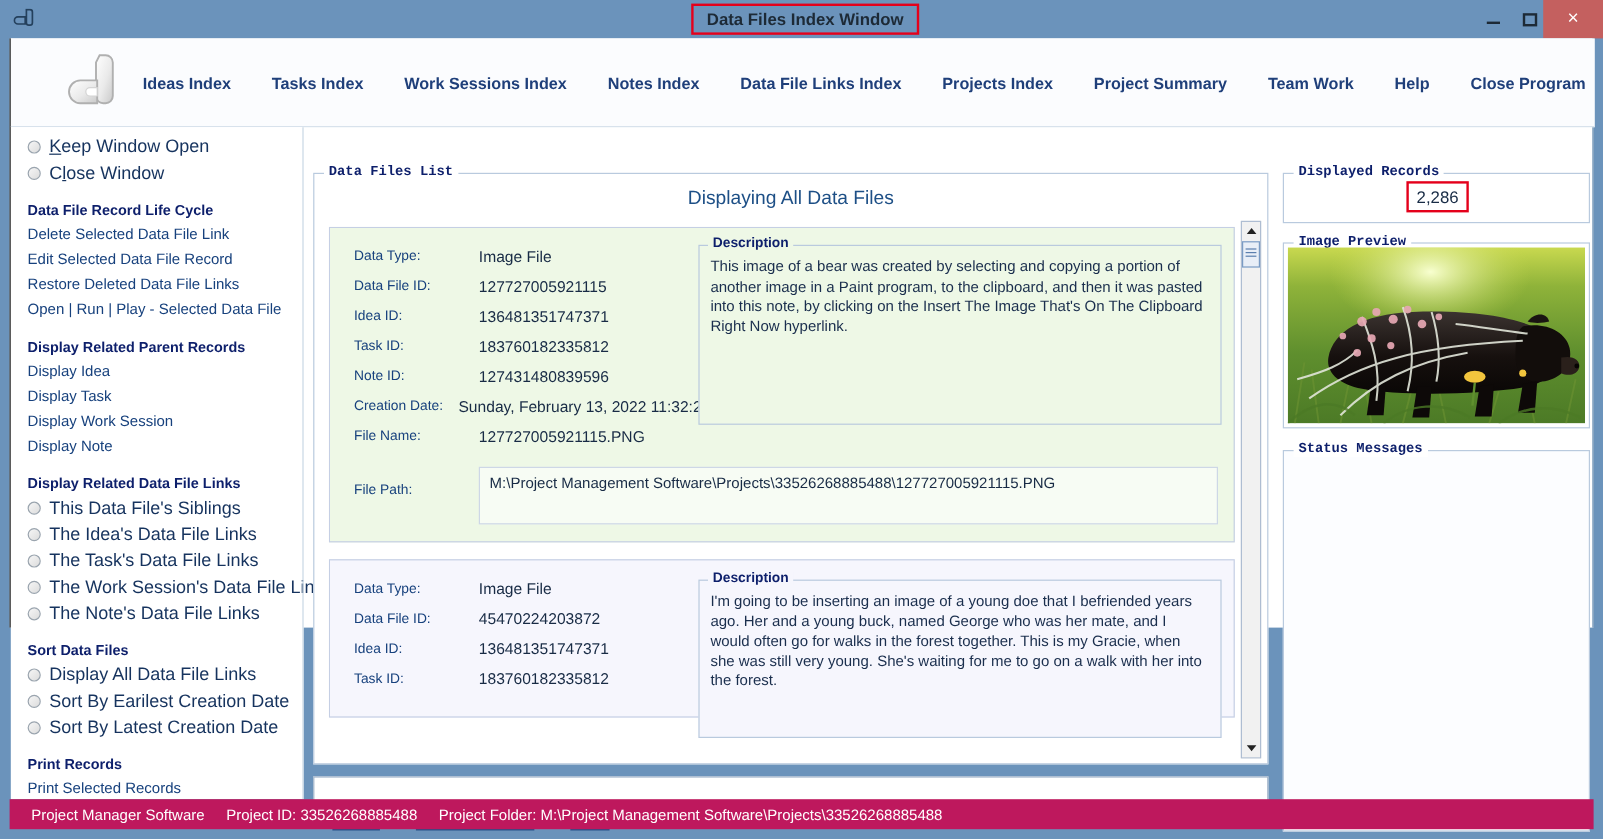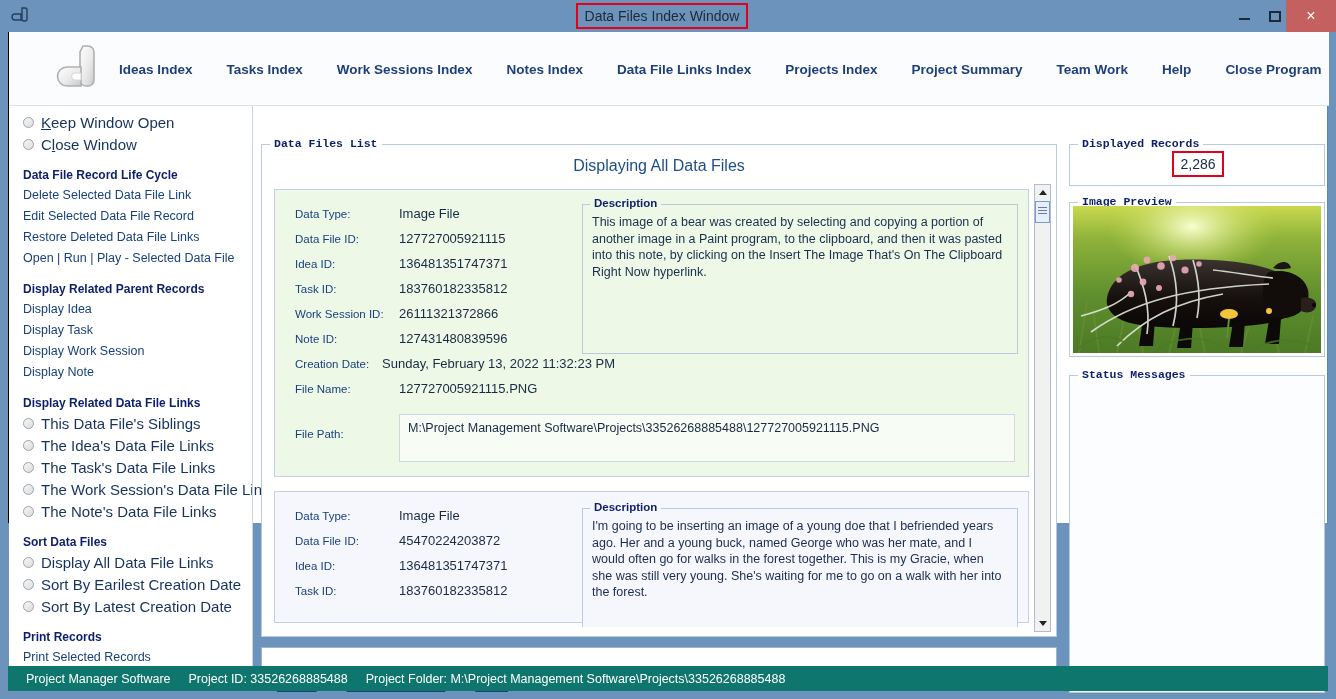--- a/index.html
+++ b/index.html
@@ -18,22 +18,23 @@
   }
   #titlebar {
     position:absolute; left:0; top:0; width:1336px; height:32px;
     background:#6b93bb;
   }
   #app-glyph {
     position:absolute; left:10px; top:7px; width:20px; height:18px;
     font-size:15px; color:#24405c; line-height:18px; text-align:center;
   }
   #title-text-wrap {
-    position:absolute; left:576px; top:3px; width:172px; height:26px;
+    position:absolute; left:576px; top:3px; width:190px; height:26px;
     border:2px solid #e4001b;
+    font-weight:bold;
   }
   #title-text {
     width:100%; height:100%;
     font-size:14px; color:#1d2a36; text-align:center; line-height:22px;
     white-space:nowrap;
   }
   .win-btn {
     position:absolute; top:0; height:32px; width:32px;
     display:flex; align-items:center; justify-content:center;
     color:#1d2a36;
@@ -189,21 +190,21 @@
   #image-preview { left:1060px; top:170px; width:256px; height:155px; }
   #preview-canvas {
     position:absolute; left:3px; top:3px; width:248px; height:147px; overflow:hidden;
   }
 
   #status-messages { left:1060px; top:343px; width:256px; height:318px; background:#fcfdff; }
 
   
   #statusbar {
     position:absolute; left:8px; top:666px; width:1320px; height:25px;
-    background:#0f766e; color:#ffffff; font-size:12.5px;
+    background:#be185d; color:#ffffff; font-size:12.5px;
     display:flex; align-items:center;
   }
   .status-seg { margin-left:18px; white-space:nowrap; }
   #statusbar .status-seg:first-child { margin-left:18px; }
 </style>
 </head>
 <body>
 
 <div id="window">
 
@@ -331,24 +332,20 @@
                 <div class="flabel">Data File ID:</div>
                 <div class="fvalue">127727005921115</div>
               </div>
               <div class="frow">
                 <div class="flabel">Idea ID:</div>
                 <div class="fvalue">136481351747371</div>
               </div>
               <div class="frow">
                 <div class="flabel">Task ID:</div>
                 <div class="fvalue">183760182335812</div>
-              </div>
-              <div class="frow">
-                <div class="flabel">Work Session ID:</div>
-                <div class="fvalue">26111321372866</div>
               </div>
               <div class="frow">
                 <div class="flabel">Note ID:</div>
                 <div class="fvalue">127431480839596</div>
               </div>
               <div class="frow">
                 <div class="flabel">Creation Date:</div>
                 <div class="fvalue">Sunday, February 13, 2022   11:32:23 PM</div>
               </div>
               <div class="frow">

